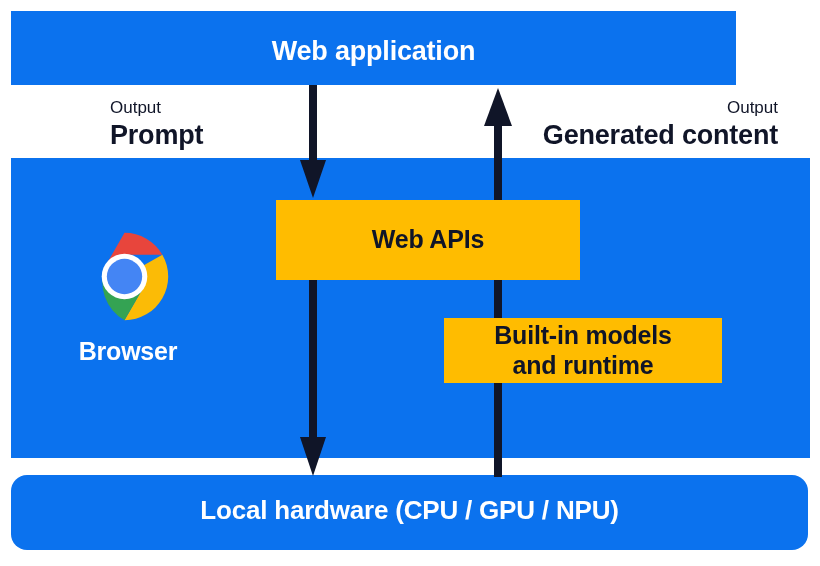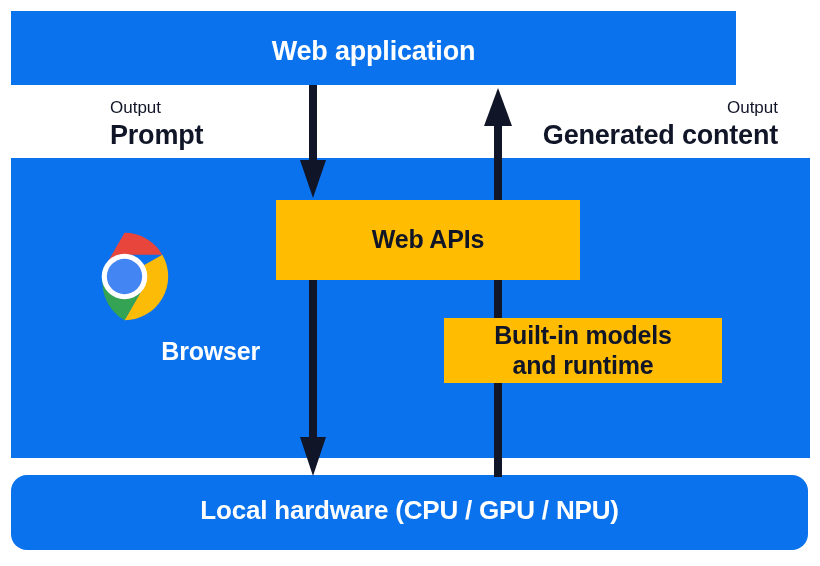--- a/index.html
+++ b/index.html
@@ -103,24 +103,24 @@
   
   #chrome-logo {
     position: absolute;
     left: 78px;
     top: 230px;
     width: 93px;
     height: 93px;
   }
   #browser-label {
     position: absolute;
-    left: 12px;
+    left: 4px;
     top: 337px;
     width: 248px;
-    text-align: right;
+    text-align: center;
     color: #ffffff;
     font-size: 25px;
     font-weight: bold;
     letter-spacing: -0.2px;
   }
 
   
   .yellow-box {
     position: absolute;
     background: #FFBC00;

